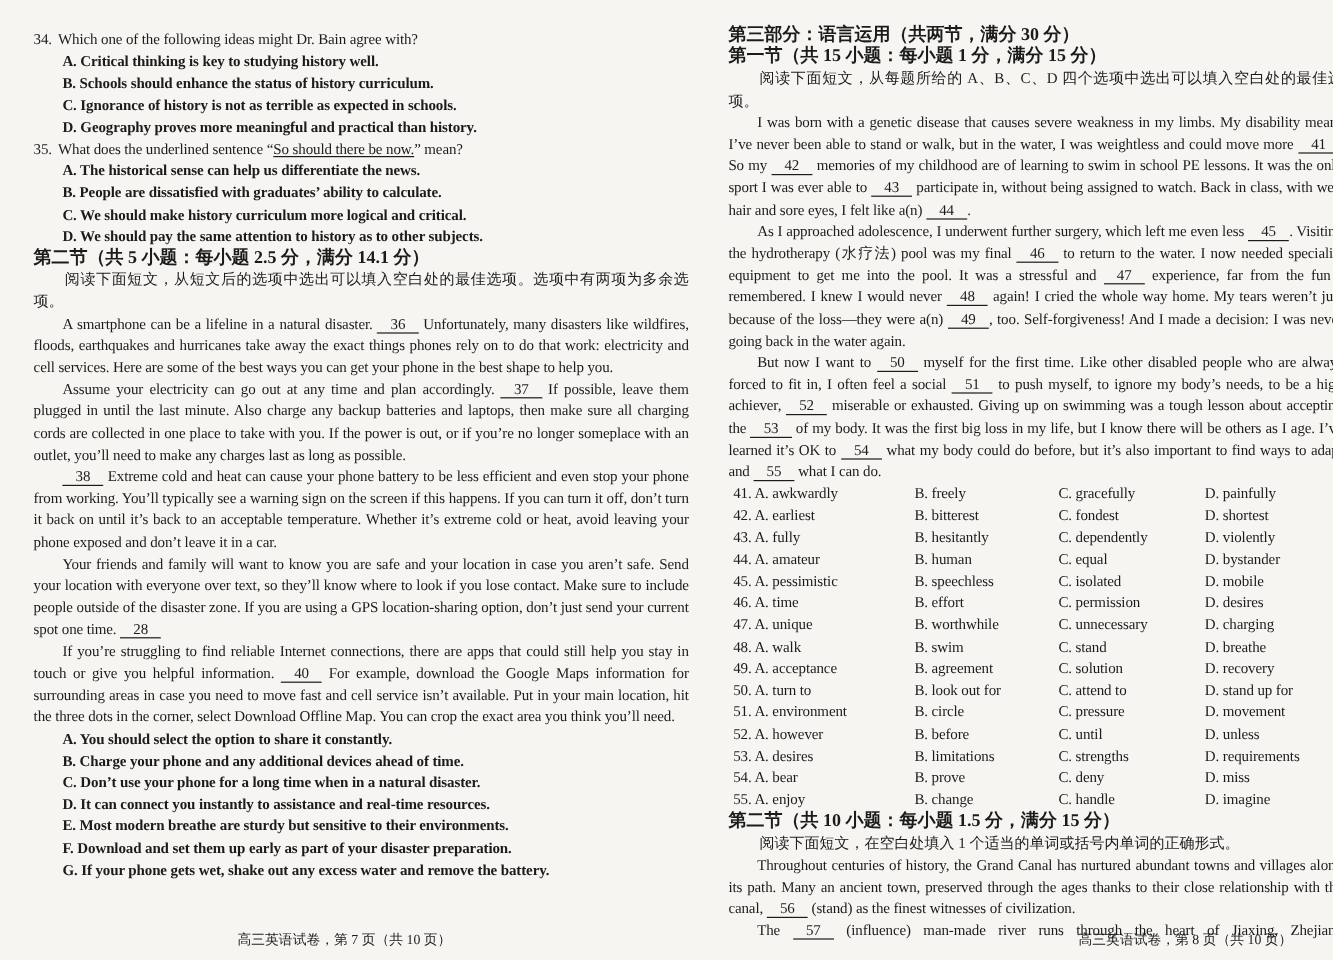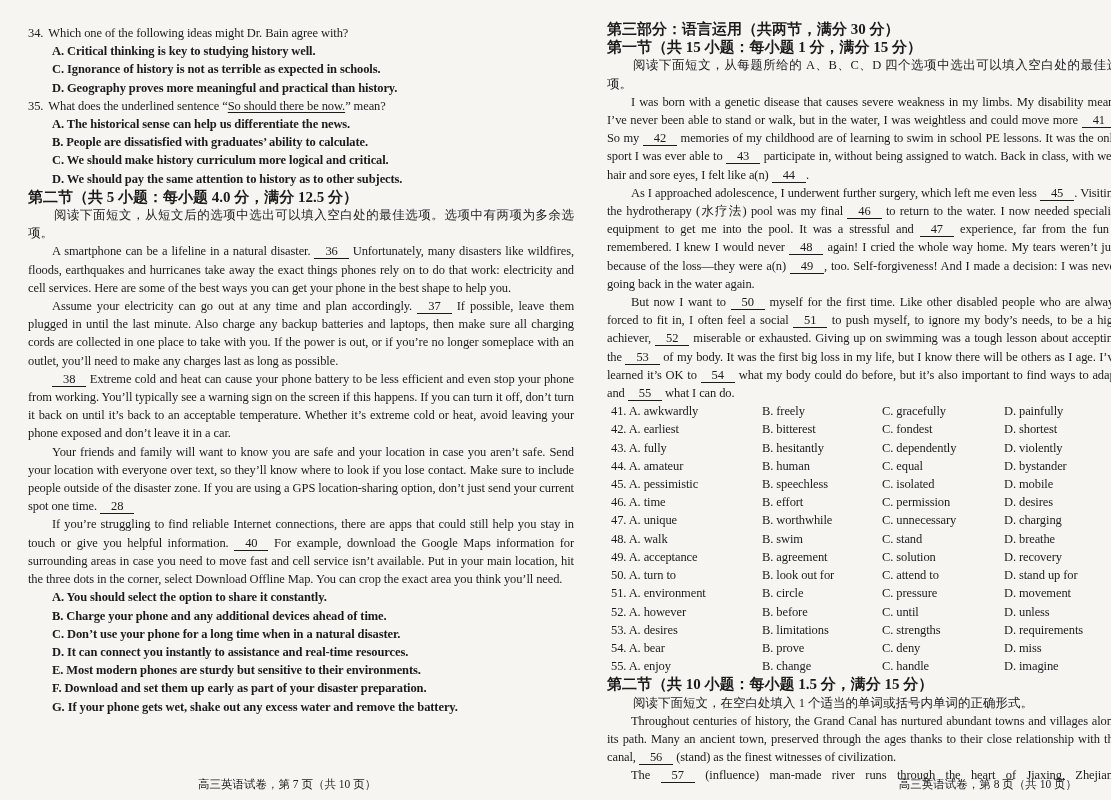--- a/index.html
+++ b/index.html
@@ -65,46 +65,47 @@
 </head>
 <body>
 
 <div class="spread">
 
   <section class="col col-left">
 
     <div>
       <p class="q-stem"><span class="q-num">34.</span><span>Which one of the following ideas might Dr. Bain agree with?</span></p>
       <p class="q-opt">A. Critical thinking is key to studying history well.</p>
+      <p class="q-opt">B. Schools should enhance the status of history curriculum.</p>
       <p class="q-opt">C. Ignorance of history is not as terrible as expected in schools.</p>
       <p class="q-opt">D. Geography proves more meaningful and practical than history.</p>
     </div>
 
     <div>
       <p class="q-stem"><span class="q-num">35.</span><span>What does the underlined sentence “<span class="ul">So should there be now.</span>” mean?</span></p>
       <p class="q-opt">A. The historical sense can help us differentiate the news.</p>
       <p class="q-opt">B. People are dissatisfied with graduates’ ability to calculate.</p>
       <p class="q-opt">C. We should make history curriculum more logical and critical.</p>
       <p class="q-opt">D. We should pay the same attention to history as to other subjects.</p>
     </div>
 
-    <p class="sec-heading">第二节（共 5 小题：每小题 4.0 分，满分 12.5 分）</p>
+    <p class="sec-heading">第二节（共 5 小题：每小题 2.5 分，满分 14.1 分）</p>
     <p class="instructions">阅读下面短文，从短文后的选项中选出可以填入空白处的最佳选项。选项中有两项为多余选项。</p>
 
     <p class="para">A smartphone can be a lifeline in a natural disaster. <span class="blank">36</span> Unfortunately, many disasters like wildfires, floods, earthquakes and hurricanes take away the exact things phones rely on to do that work: electricity and cell services. Here are some of the best ways you can get your phone in the best shape to help you.</p>
     <p class="para">Assume your electricity can go out at any time and plan accordingly. <span class="blank">37</span> If possible, leave them plugged in until the last minute. Also charge any backup batteries and laptops, then make sure all charging cords are collected in one place to take with you. If the power is out, or if you’re no longer someplace with an outlet, you’ll need to make any charges last as long as possible.</p>
     <p class="para"><span class="blank">38</span> Extreme cold and heat can cause your phone battery to be less efficient and even stop your phone from working. You’ll typically see a warning sign on the screen if this happens. If you can turn it off, don’t turn it back on until it’s back to an acceptable temperature. Whether it’s extreme cold or heat, avoid leaving your phone exposed and don’t leave it in a car.</p>
     <p class="para">Your friends and family will want to know you are safe and your location in case you aren’t safe. Send your location with everyone over text, so they’ll know where to look if you lose contact. Make sure to include people outside of the disaster zone. If you are using a GPS location-sharing option, don’t just send your current spot one time. <span class="blank">28</span></p>
     <p class="para">If you’re struggling to find reliable Internet connections, there are apps that could still help you stay in touch or give you helpful information. <span class="blank">40</span> For example, download the Google Maps information for surrounding areas in case you need to move fast and cell service isn’t available. Put in your main location, hit the three dots in the corner, select Download Offline Map. You can crop the exact area you think you’ll need.</p>
 
     <p class="q-opt">A. You should select the option to share it constantly.</p>
     <p class="q-opt">B. Charge your phone and any additional devices ahead of time.</p>
     <p class="q-opt">C. Don’t use your phone for a long time when in a natural disaster.</p>
     <p class="q-opt">D. It can connect you instantly to assistance and real-time resources.</p>
-    <p class="q-opt">E. Most modern phones are sturdy but sensitive to their environments.</p>
+    <p class="q-opt">E. Most modern breathe are sturdy but sensitive to their environments.</p>
     <p class="q-opt">F. Download and set them up early as part of your disaster preparation.</p>
     <p class="q-opt">G. If your phone gets wet, shake out any excess water and remove the battery.</p>
   </section>
 
   <div class="footer footer-left">高三英语试卷，第 7 页（共 10 页）</div>
 
   <section class="col col-right">
 
     <p class="part-heading">第三部分：语言运用（共两节，满分 30 分）</p>
     <p class="sec-heading">第一节（共 15 小题：每小题 1 分，满分 15 分）</p>

